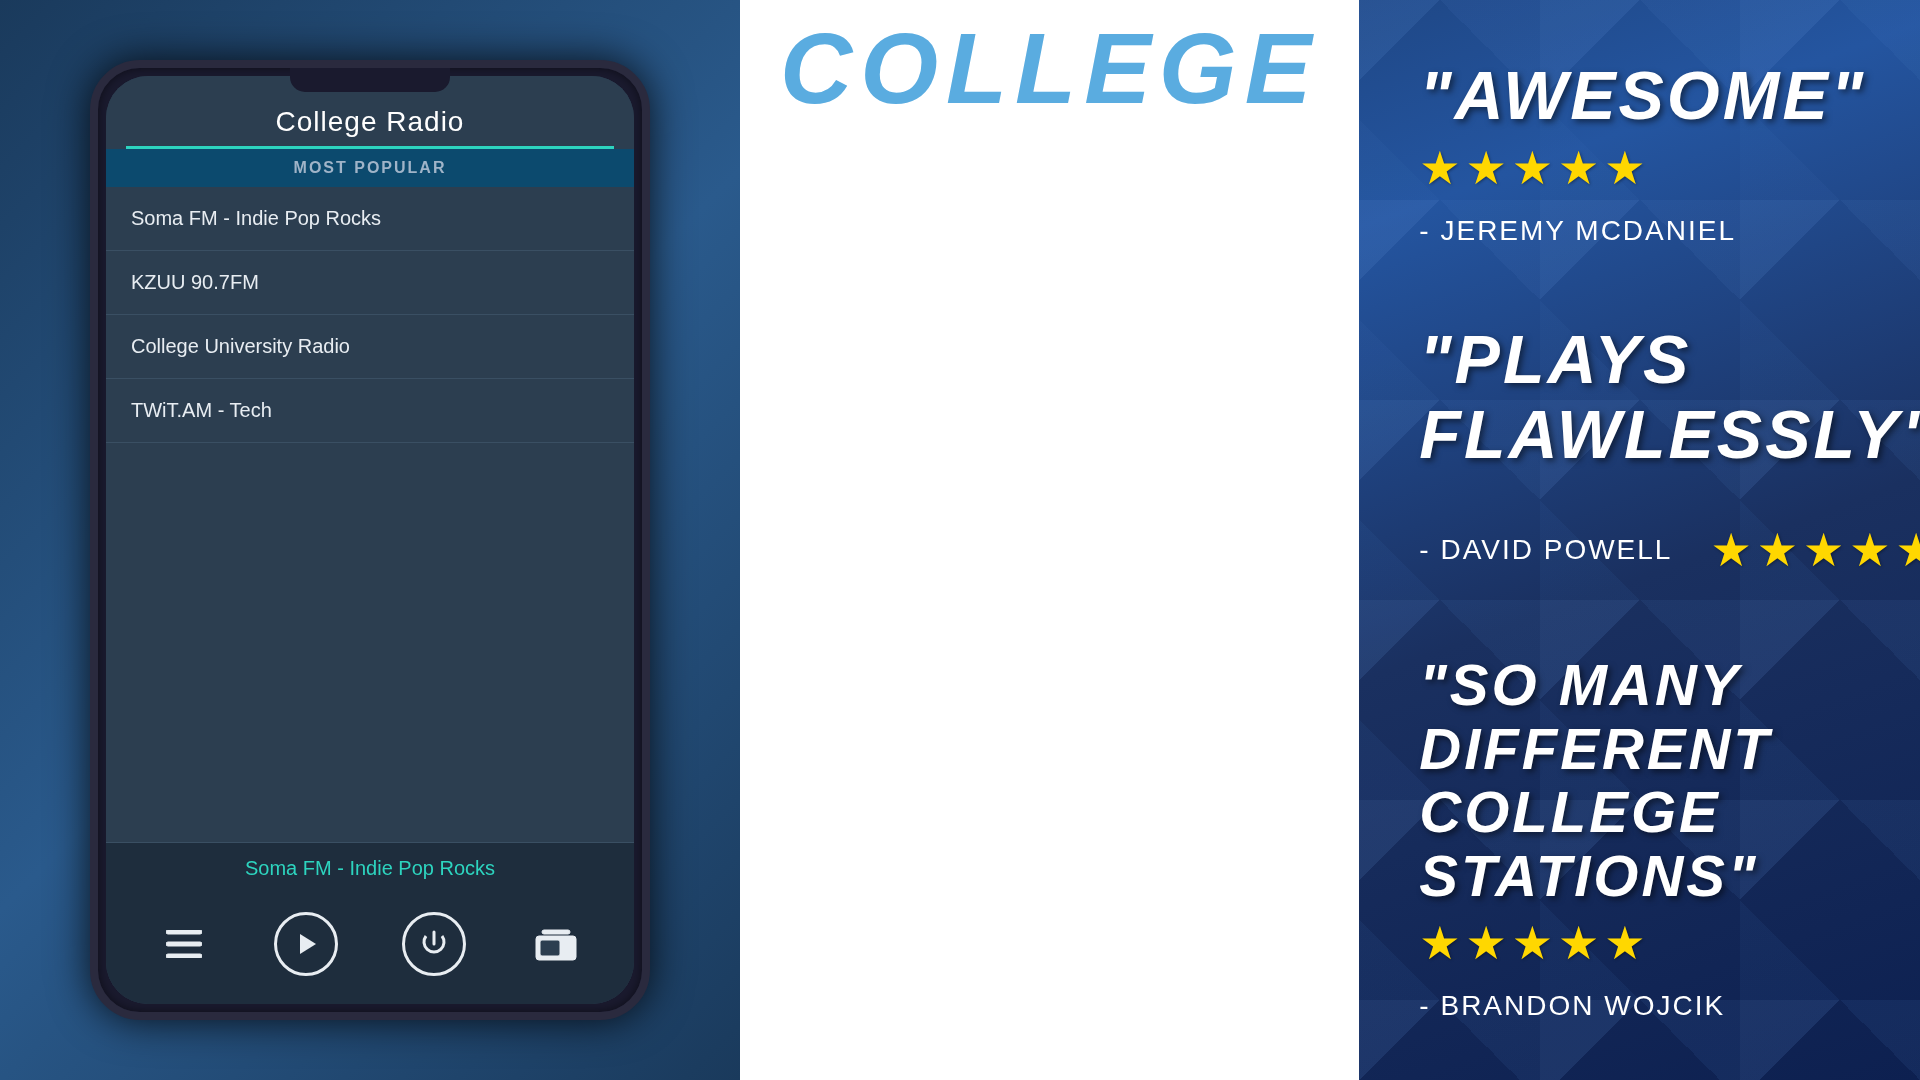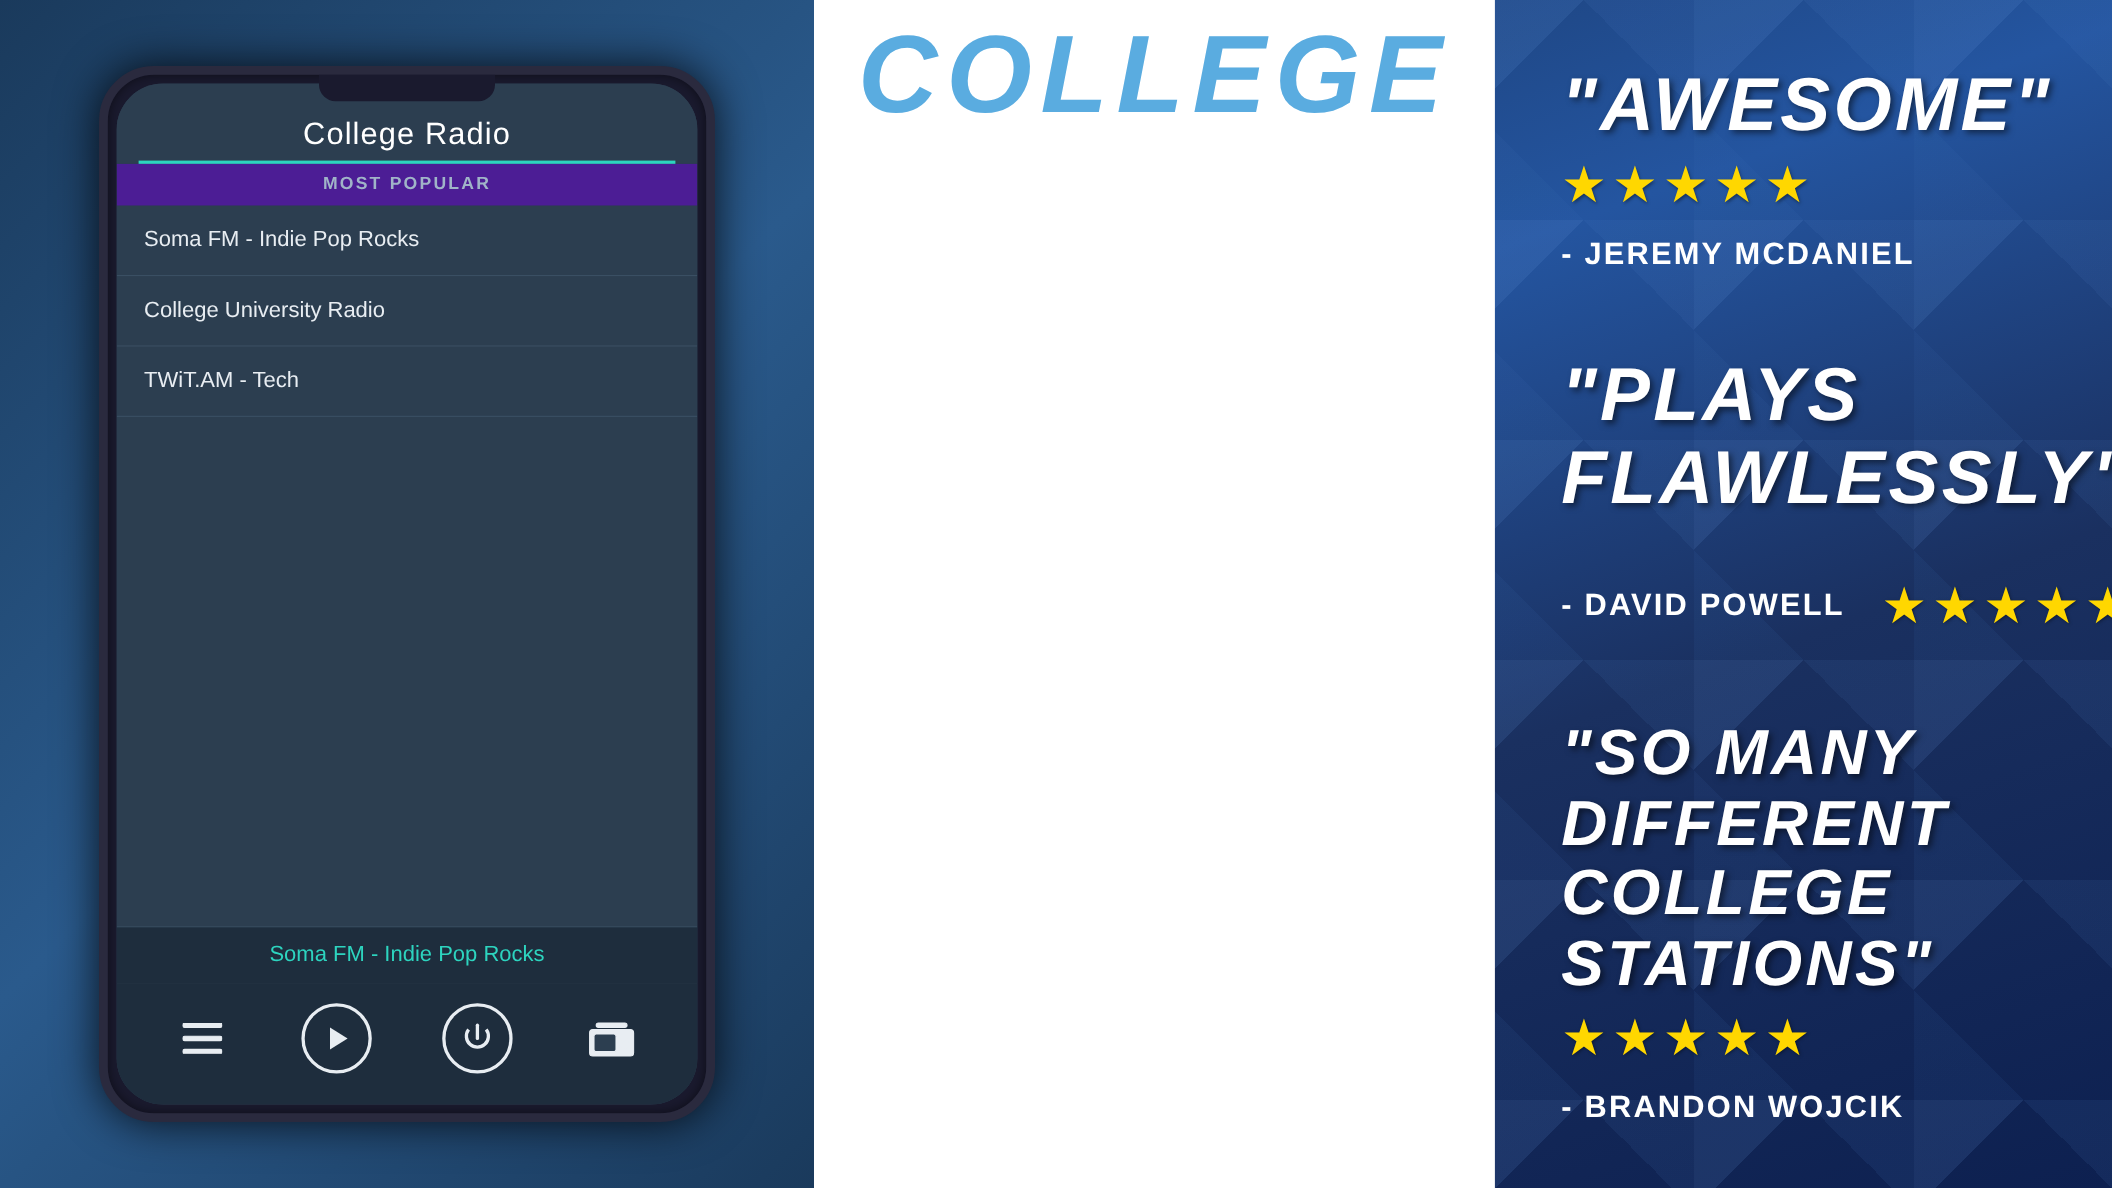--- a/index.html
+++ b/index.html
@@ -80,21 +80,21 @@
       margin-top: 8px;
     }
 
     .most-popular-label {
       color: #a0b4c8;
       font-size: 16px;
       font-weight: 600;
       letter-spacing: 2px;
       padding: 10px 20px;
       text-align: center;
-      background: #4c1d95;
+      background: #0c4a6e;
     }
 
     
     .station-list {
       flex: 1;
       background: #2c3e50;
       overflow: hidden;
     }
 
     .station-item {
@@ -243,21 +243,21 @@
     }
 
     .review-meta.right-aligned {
       justify-content: space-between;
       margin-top: 43px;
     }
 
     .reviewer-name {
       color: #ffffff;
       font-size: 28px;
-      font-weight: 700;
+      font-weight: 400;
       letter-spacing: 2px;
       text-transform: uppercase;
     }
 
     .stars {
       display: flex;
       gap: 5px;
     }
 
     .star {
@@ -281,20 +281,23 @@
       <div class="app-header">
         <div class="app-title">College Radio</div>
         <div class="header-line"></div>
       </div>
 
       <div class="most-popular-label">MOST POPULAR</div>
 
       <div class="station-list">
         <div class="station-item">
           <span class="station-name">Soma FM - Indie Pop Rocks</span>
+        </div>
+        <div class="station-item">
+          <span class="station-name">KZUU 90.7FM</span>
         </div>
         <div class="station-item">
           <span class="station-name">College University Radio</span>
         </div>
         <div class="station-item">
           <span class="station-name">TWiT.AM - Tech</span>
         </div>
       </div>
 
       <div class="now-playing-bar">

